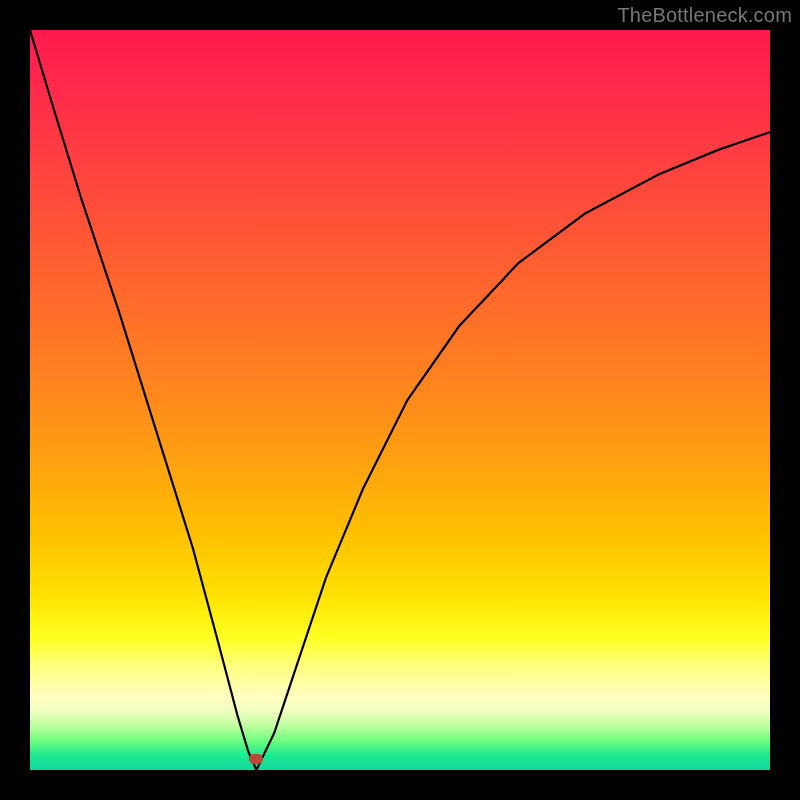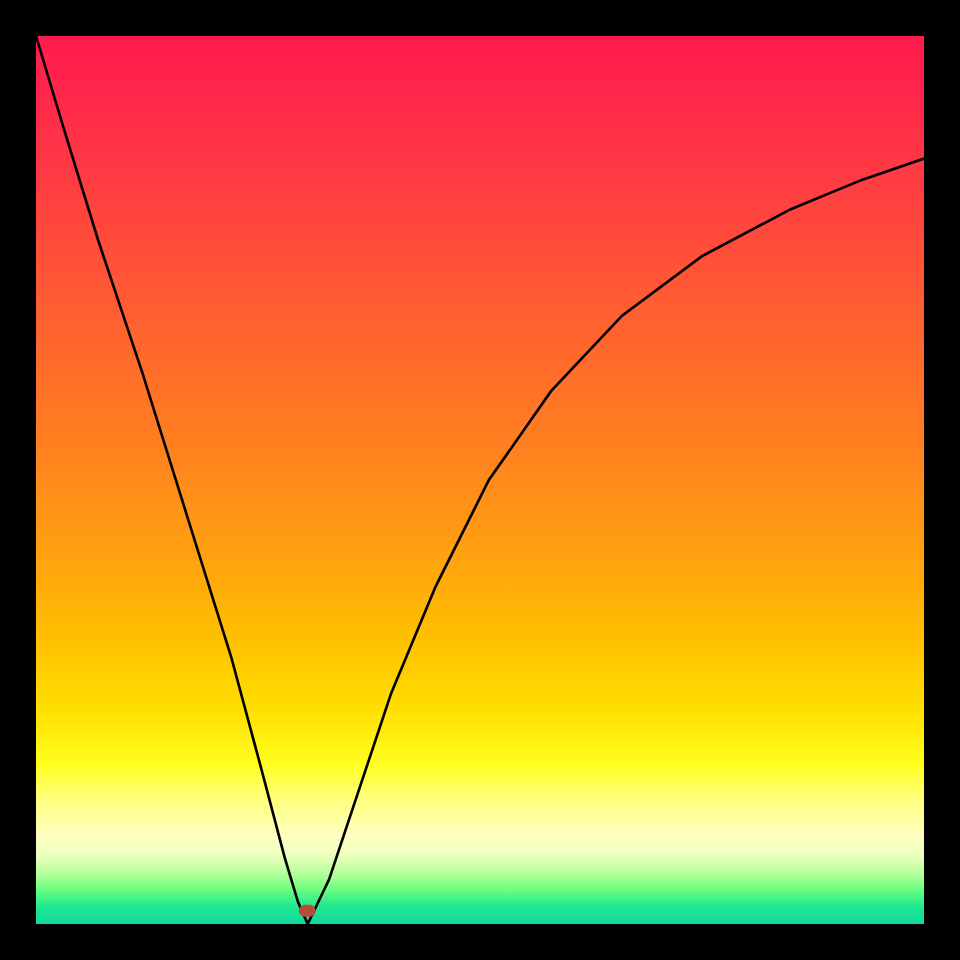--- a/index.html
+++ b/index.html
@@ -76,13 +76,14 @@
 
 <div class="frame">
 
   <div class="plot">
     <svg class="curve-svg" viewBox="0 0 740 740">
       <path id="curve" class="curve-path" d="M0.0 0.0 L22.2 74.0 L51.8 170.2 L88.8 281.2 L125.8 399.6 L162.8 518.0 L188.7 614.2 L207.2 684.5 L218.3 721.5 L226.4 740.0 L244.2 703.0 L266.4 636.4 L296.0 547.6 L333.0 458.8 L377.4 370.0 L429.2 296.0 L488.4 233.1 L555.0 183.5 L629.0 144.3 L688.2 119.9 L740.0 102.1"></path>
     </svg>
     <div id="marker" class="marker" style="left: 225.7px; top: 728.9px; background: rgb(185, 74, 58);"></div>
   </div>
 
+  <div class="watermark">TheBottleneck.com</div>
 </div>
 
 </body></html>

